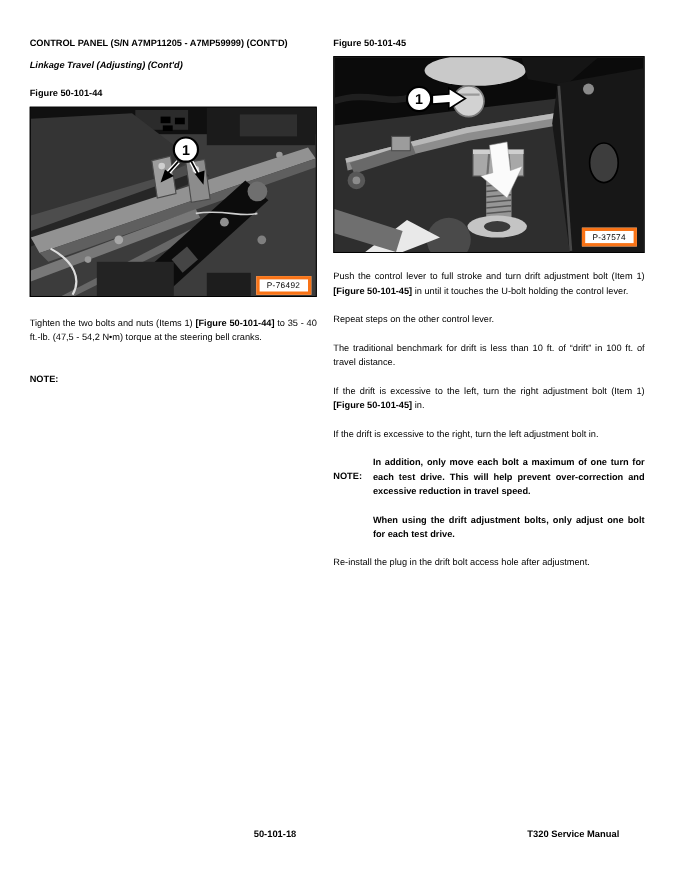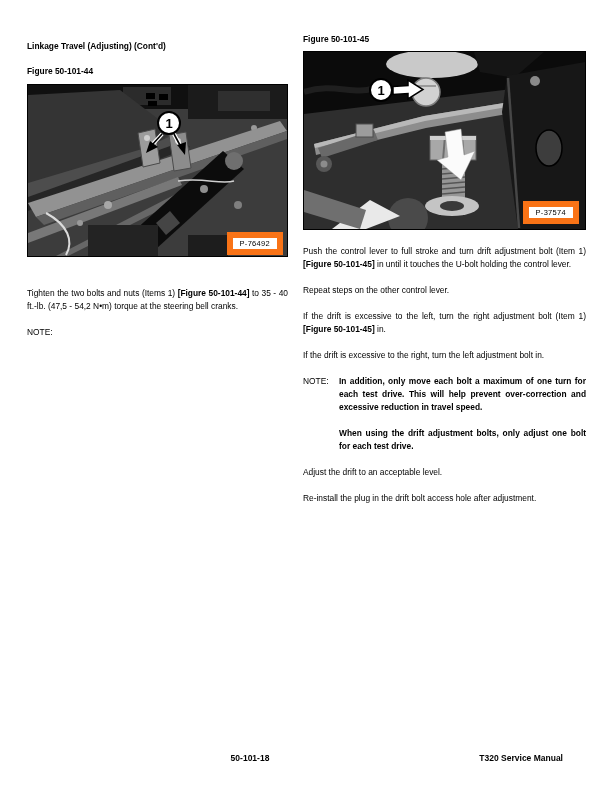--- a/index.html
+++ b/index.html
@@ -6,63 +6,64 @@
   .page {
     position:relative; width:612px; height:792px; background:#ffffff;
     font-family:"Liberation Sans", sans-serif; color:#000; overflow:hidden;
     margin:0 auto;
   }
   .col { position:absolute; top:33px; font-size:8.4px; line-height:13px; }
   .col-left  { left:27px;  width:261px; }
   .col-right { left:303px; width:283px; }
 
   .h-bold { font-weight:bold; font-size:8.4px; line-height:13px; margin:0; }
-  .subheading { margin-top:7px; }
+  .subheading { margin-top:7px;font-style:italic; }
   .fig-caption { font-weight:bold; margin-top:12px; }
   .col-right .fig-caption { margin-top:0; }
 
   figure.photo {
     margin:6px 0 0 0; padding:0; position:relative;
     border:1px solid #000; box-sizing:border-box; background:#333;
   }
   .photo-left  { width:261px; height:173px; }
   .photo-right { width:283px; height:179px; margin-top:5px !important; }
   figure.photo svg { display:block; }
 
   .photo-badge {
-    position:absolute; background:#fff; border:6px solid #f97316;
+    position:absolute; background:#fff; border:3px solid #f97316;
     font-size:7.5px; line-height:11px; padding:0 7px; letter-spacing:.3px;
   }
   .badge-left  { right:4px;  bottom:1px; }
   .badge-right { right:6px;  bottom:5px; }
 
   .p { margin:13px 0 0 0; text-align:justify; }
-  .p-first { margin-top:30px; }
+  .p-first { margin-top:17px; }
   .col-right .p-first { margin-top:15px; }
   .p b { font-weight:bold; }
 
   .note { position:relative; margin-top:13px; padding-left:36px; font-weight:bold; }
-  .note-label { position:absolute; left:0; top:0; font-weight:normal; }
+  .note-label { position:absolute; left:0; top:12px; font-weight:bold; }
   .note-body { text-align:justify; }
   .note-body + .note-body { margin-top:13px; }
 
   .footer { position:absolute; top:753px; left:0; width:605px; height:14px;
             font-size:8.5px; font-weight:bold; }
   .footer .page-num { position:absolute; left:250px; transform:translateX(-50%); }
   .footer .manual-name { position:absolute; right:42px; }
 
   .callout-text { font:bold 13px "Liberation Sans", sans-serif; }
 </style>
 </head>
 <body>
 
 <div class="page">
 
   <div class="col col-left">
 
+    <p class="h-bold">CONTROL PANEL (S/N A7MP11205 - A7MP59999) (CONT'D)</p>
     <p class="h-bold subheading">Linkage Travel (Adjusting) (Cont'd)</p>
     <p class="h-bold fig-caption">Figure 50-101-44</p>
 
     <figure class="photo photo-left">
       <svg width="259" height="171" viewBox="0 0 259 171">
         <rect x="0" y="0" width="259" height="171" fill="#3c3c3c"></rect>
 
         <rect x="0" y="0" width="259" height="24" fill="#101010"></rect>
         <rect x="95" y="2" width="48" height="18" fill="#2b2b2b"></rect>
         <rect x="118" y="8" width="9" height="6" fill="#000"></rect>
@@ -188,33 +189,33 @@
         </g>
       </svg>
       <div class="photo-badge badge-right">P-37574</div>
     </figure>
 
     <p class="p p-first"><span>Push the control lever to full stroke and turn drift adjustment bolt (Item 1) </span><b>[Figure 50-101-45]</b><span> in until it touches the U-bolt holding the control lever.</span></p>
 
     <p class="p">Repeat steps on the other control lever.</p>
 
 
+    <p class="p">The traditional benchmark for drift is less than 10 ft. of “drift” in 100 ft. of travel distance.</p>
 
     <p class="p"><span>If the drift is excessive to the left, turn the right adjustment bolt (Item 1) </span><b>[Figure 50-101-45]</b><span> in.</span></p>
 
     <p class="p">If the drift is excessive to the right, turn the left adjustment bolt in.</p>
 
     <div class="note">
       <span class="note-label">NOTE:</span>
       <div class="note-body">In addition, only move each bolt a maximum of one turn for each test drive. This will help prevent over-correction and excessive reduction in travel speed.</div>
       <div class="note-body">When using the drift adjustment bolts, only adjust one bolt for each test drive.</div>
     </div>
 
 
-    <p class="p">Adjust the drift to an acceptable level.</p>
 
     <p class="p">Re-install the plug in the drift bolt access hole after adjustment.</p>
   </div>
 
   <div class="footer">
     <span class="page-num">50-101-18</span>
     <span class="manual-name">T320 Service Manual</span>
   </div>
 
 </div>

